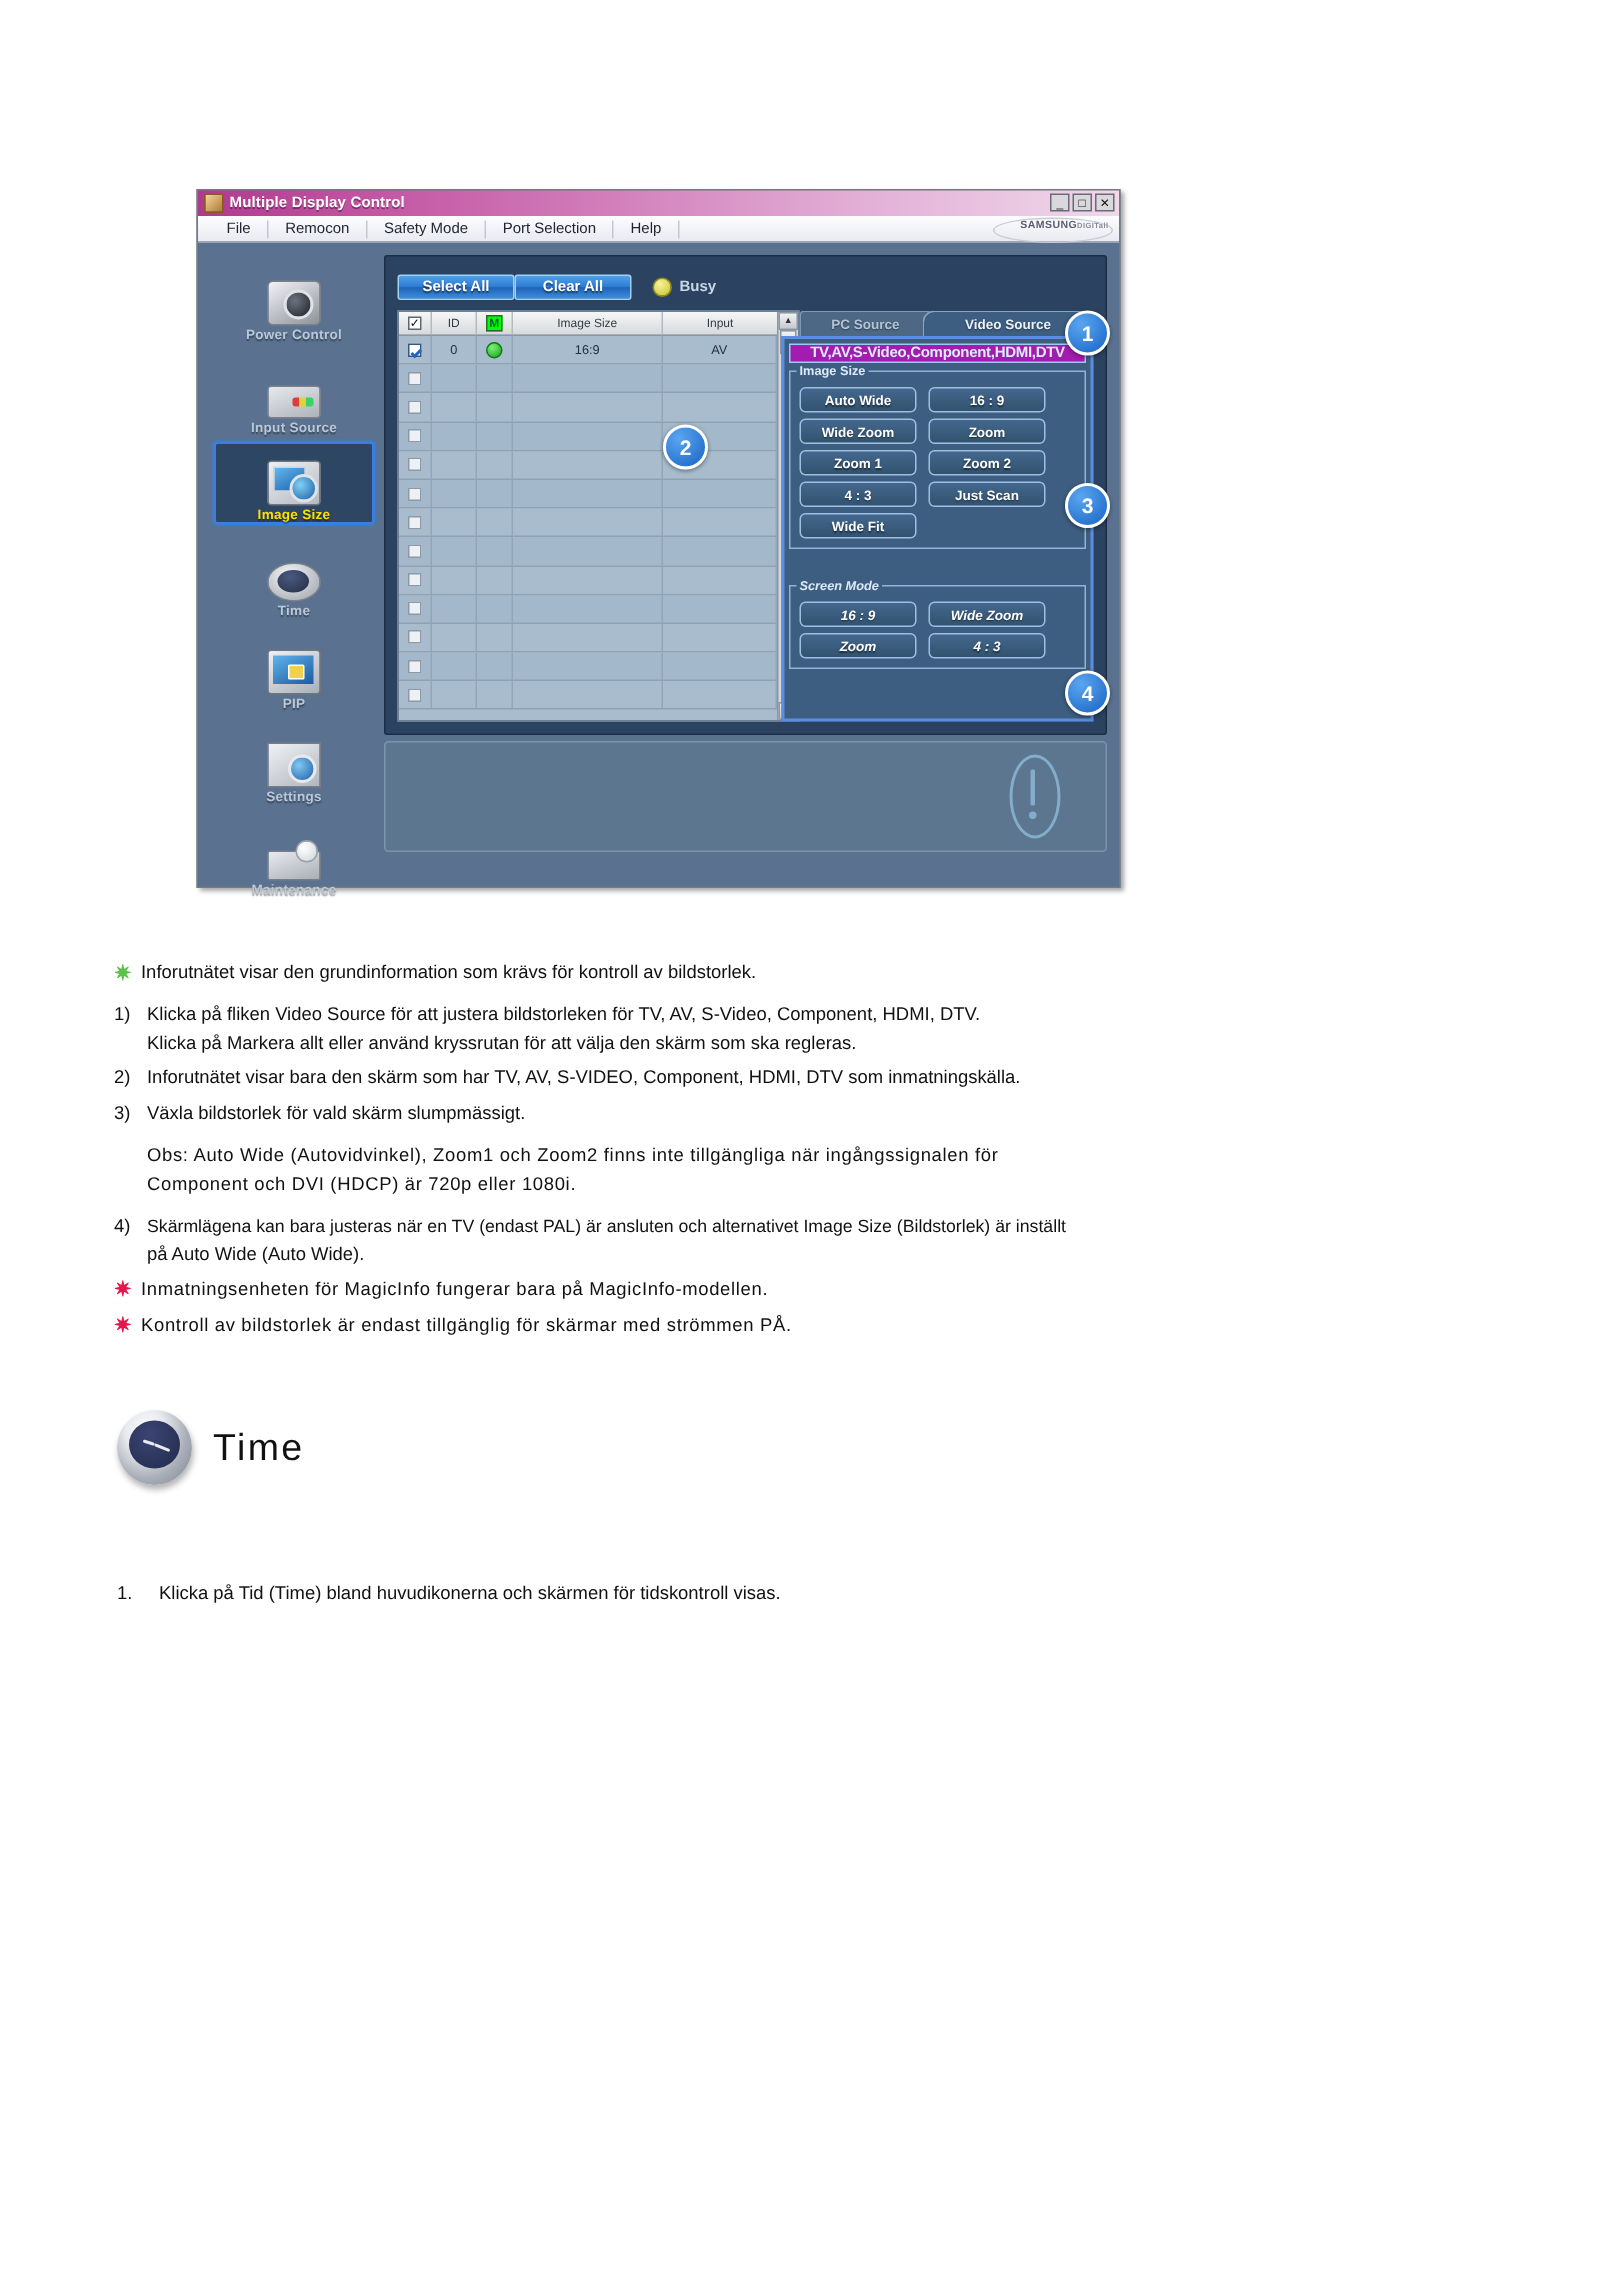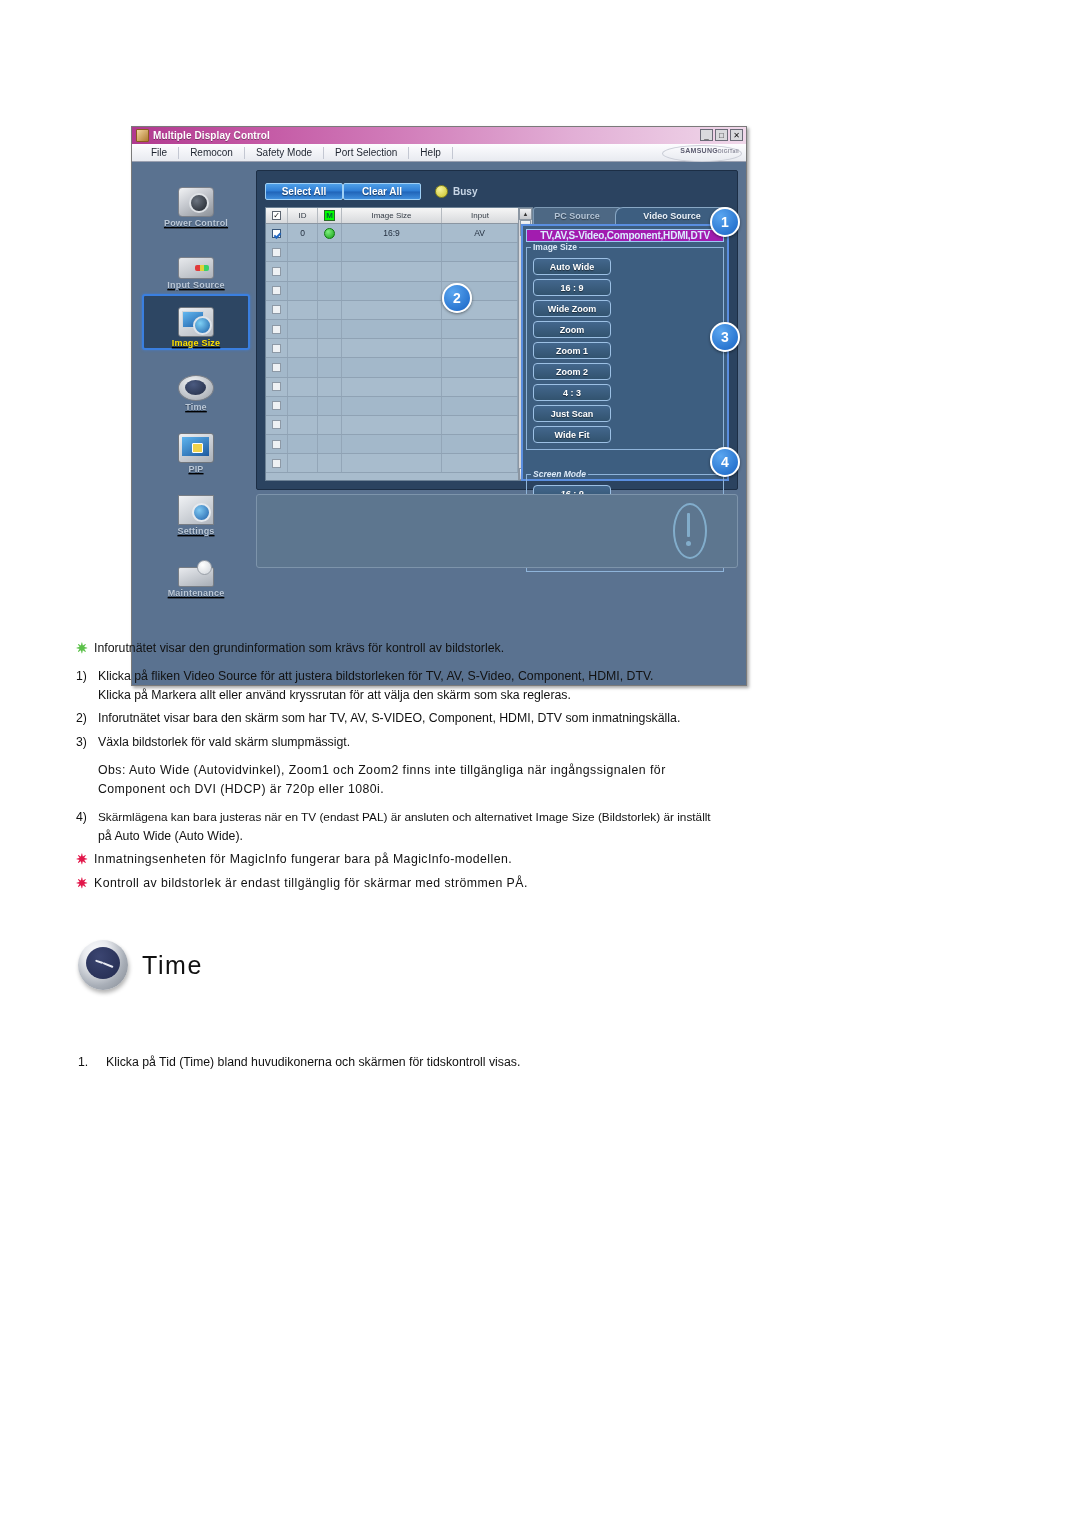--- a/index.html
+++ b/index.html
@@ -4,21 +4,21 @@
 <style>
   html,body{margin:0;padding:0;}
   body{
     width:1080px;height:1527px;background:#ffffff;
     font-family:"Liberation Sans", sans-serif;
     position:relative;overflow:hidden;
   }
 
   
   .app-window{
-    position:absolute;left:131px;top:126px;width:616px;height:560px;
+    position:absolute;left:131px;top:126px;width:616px;height:466px;
     background:#5a7290;border:1px solid #7a7a7a;
     box-shadow:2px 2px 3px rgba(0,0,0,.35);
     box-sizing:border-box;
   }
   .titlebar{
     height:17px;
     background:linear-gradient(to right,#b0398f 0%,#c254a2 18%,#d27fbb 45%,#e2afd6 72%,#f0d8ea 100%);
     display:flex;align-items:center;padding:0 2px;position:relative;
   }
   .tb-icon{
@@ -51,21 +51,21 @@
   }
   .samsung-logo .dg{font-size:5px;color:#8a8a9a;}
   .samsung-ellipse{
     position:absolute;right:4px;top:1px;width:78px;height:15px;
     border:1px solid #c9ccd6;border-radius:50%/50%;
   }
 
   .app-body{position:absolute;left:0;top:35px;right:0;bottom:0;background:#5a7290;}
 
   
-  .rail{position:absolute;left:10px;top:8px;width:108px;bottom:6px;text-decoration:underline;}
+  .rail{position:absolute;left:10px;top:8px;width:108px;bottom:6px;}
   .rail-item{
     position:relative;height:58px;margin-bottom:4px;
     display:flex;flex-direction:column;align-items:center;justify-content:flex-end;
   }
   .rail-label{font-size:9px;color:#bac8d8;font-weight:bold;text-shadow:0 1px 1px rgba(0,0,0,.4);
     letter-spacing:.2px;white-space:nowrap;}
   .rail-item.selected{
     background:#2d4663;border:2px solid #3a7fe0;border-radius:3px;height:52px;
     box-shadow:0 0 3px rgba(60,130,230,.7);
   }
@@ -177,21 +177,21 @@
     box-sizing:border-box;letter-spacing:-.2px;
   }
   .group{
     margin-top:5px;border:1px solid #8fb4da;position:relative;padding:10px 6px 6px;
     box-sizing:border-box;
   }
   .group-lbl{
     position:absolute;left:4px;top:-6px;background:#3d5e80;padding:0 2px;
     font-size:8.5px;font-weight:bold;color:#dceaf8;
   }
-  .btn-grid{display:flex;flex-wrap:wrap;gap:4px 8px;flex-direction:column;}
+  .btn-grid{display:flex;flex-wrap:wrap;gap:4px 8px;}
   .sbtn{
     width:78px;height:17px;border:1px solid #9cc0e4;border-radius:4px;
     background:linear-gradient(to bottom,#43678d,#32536f);
     color:#ffffff;font-size:9px;font-weight:bold;
     display:flex;align-items:center;justify-content:center;box-sizing:border-box;
     text-shadow:0 1px 1px rgba(0,0,0,.5);
   }
   .statusbox{
     position:absolute;left:124px;right:8px;top:332px;height:72px;
     border:1px solid #7d94ab;border-radius:3px;background:#5d768f;

